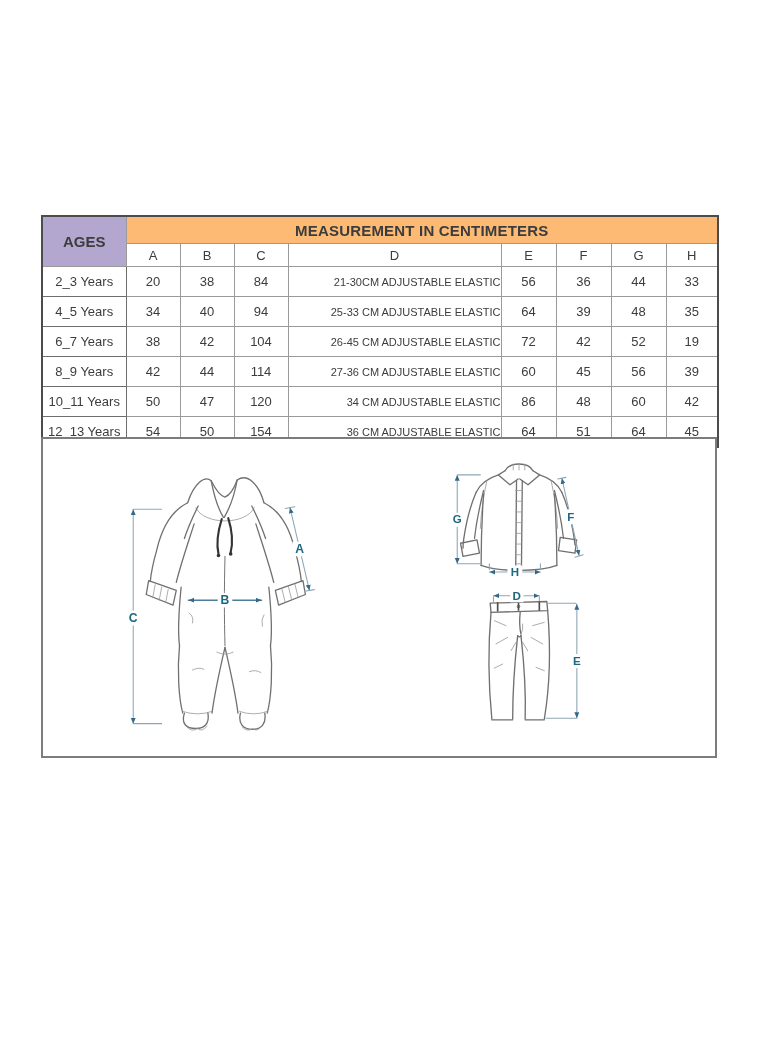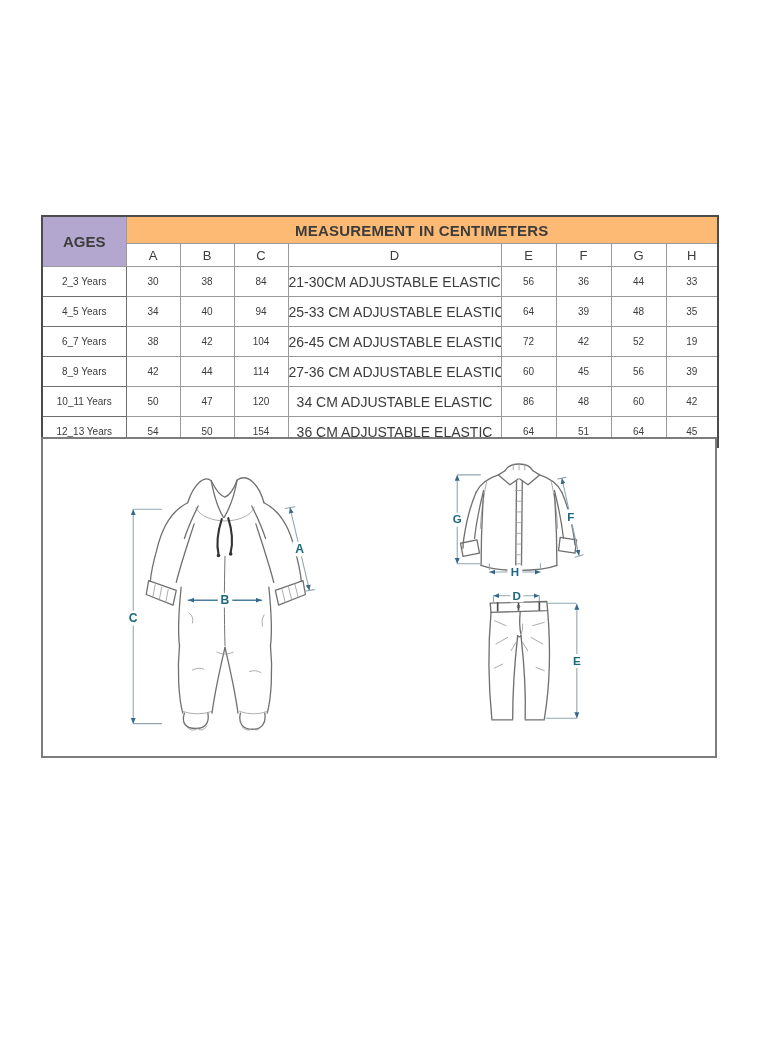--- a/index.html
+++ b/index.html
@@ -20,23 +20,23 @@
   }
   .ages-cell {
     background:#b3a7d0; font-weight:bold; font-size:15px; color:#333333;
     border:1px solid #5f5f5f;
   }
   .measure-header {
     background:#fdba74; font-weight:bold; font-size:15px; height:26px;
     color:#262626; letter-spacing:.2px;
   }
   .col-header { height:22px; font-size:13px; font-weight:normal; background:#ffffff; }
-  .size-table tbody td { height:29px; font-size:10px; background:#ffffff; }
+  .size-table tbody td { height:29px; font-size:13px; background:#ffffff; }
   .size-table tbody td.age-col { border:1px solid #6e6e6e; }
-  .size-table tbody td.d-col { font-size:14px; }
+  .size-table tbody td.d-col { font-size:11px;text-align:right; }
 
   
   .diagram-box {
     position:absolute; left:41px; top:437px; width:672px; height:317px;
     border:2px solid #7c7c7c; background:#ffffff;
   }
   svg.garment { position:absolute; overflow:visible; }
   #onesie-svg { left:78px;  top:28px;  width:195px; height:268px; }
   #shirt-svg  { left:406px; top:20px;  width:140px; height:124px; }
   #pants-svg  { left:443px; top:150px; width:100px; height:140px; }
@@ -80,21 +80,21 @@
         <th class="col-header">D</th>
         <th class="col-header">E</th>
         <th class="col-header">F</th>
         <th class="col-header">G</th>
         <th class="col-header">H</th>
       </tr>
     </thead>
     <tbody>
       <tr>
         <td class="age-col">2_3 Years</td>
-        <td>30</td>
+        <td>20</td>
         <td>38</td>
         <td>84</td>
         <td class="d-col">21-30CM ADJUSTABLE ELASTIC</td>
         <td>56</td>
         <td>36</td>
         <td>44</td>
         <td>33</td>
       </tr>
       <tr>
         <td class="age-col">4_5 Years</td>

